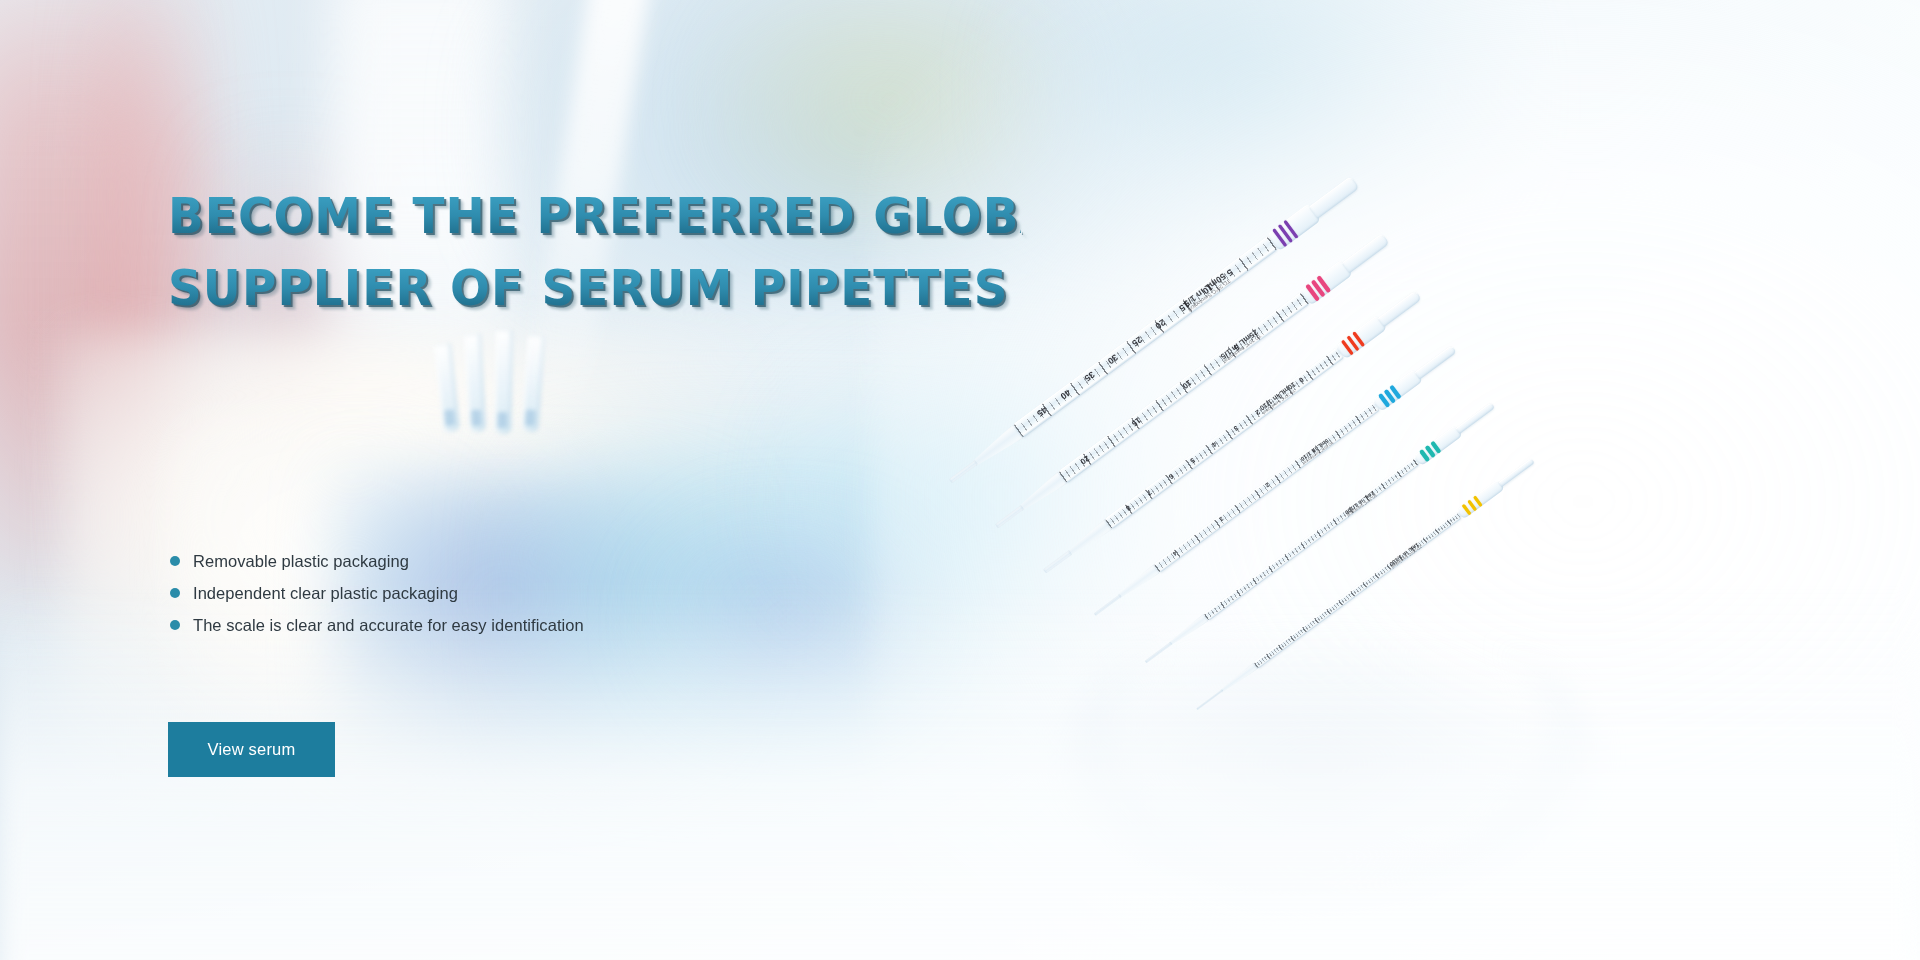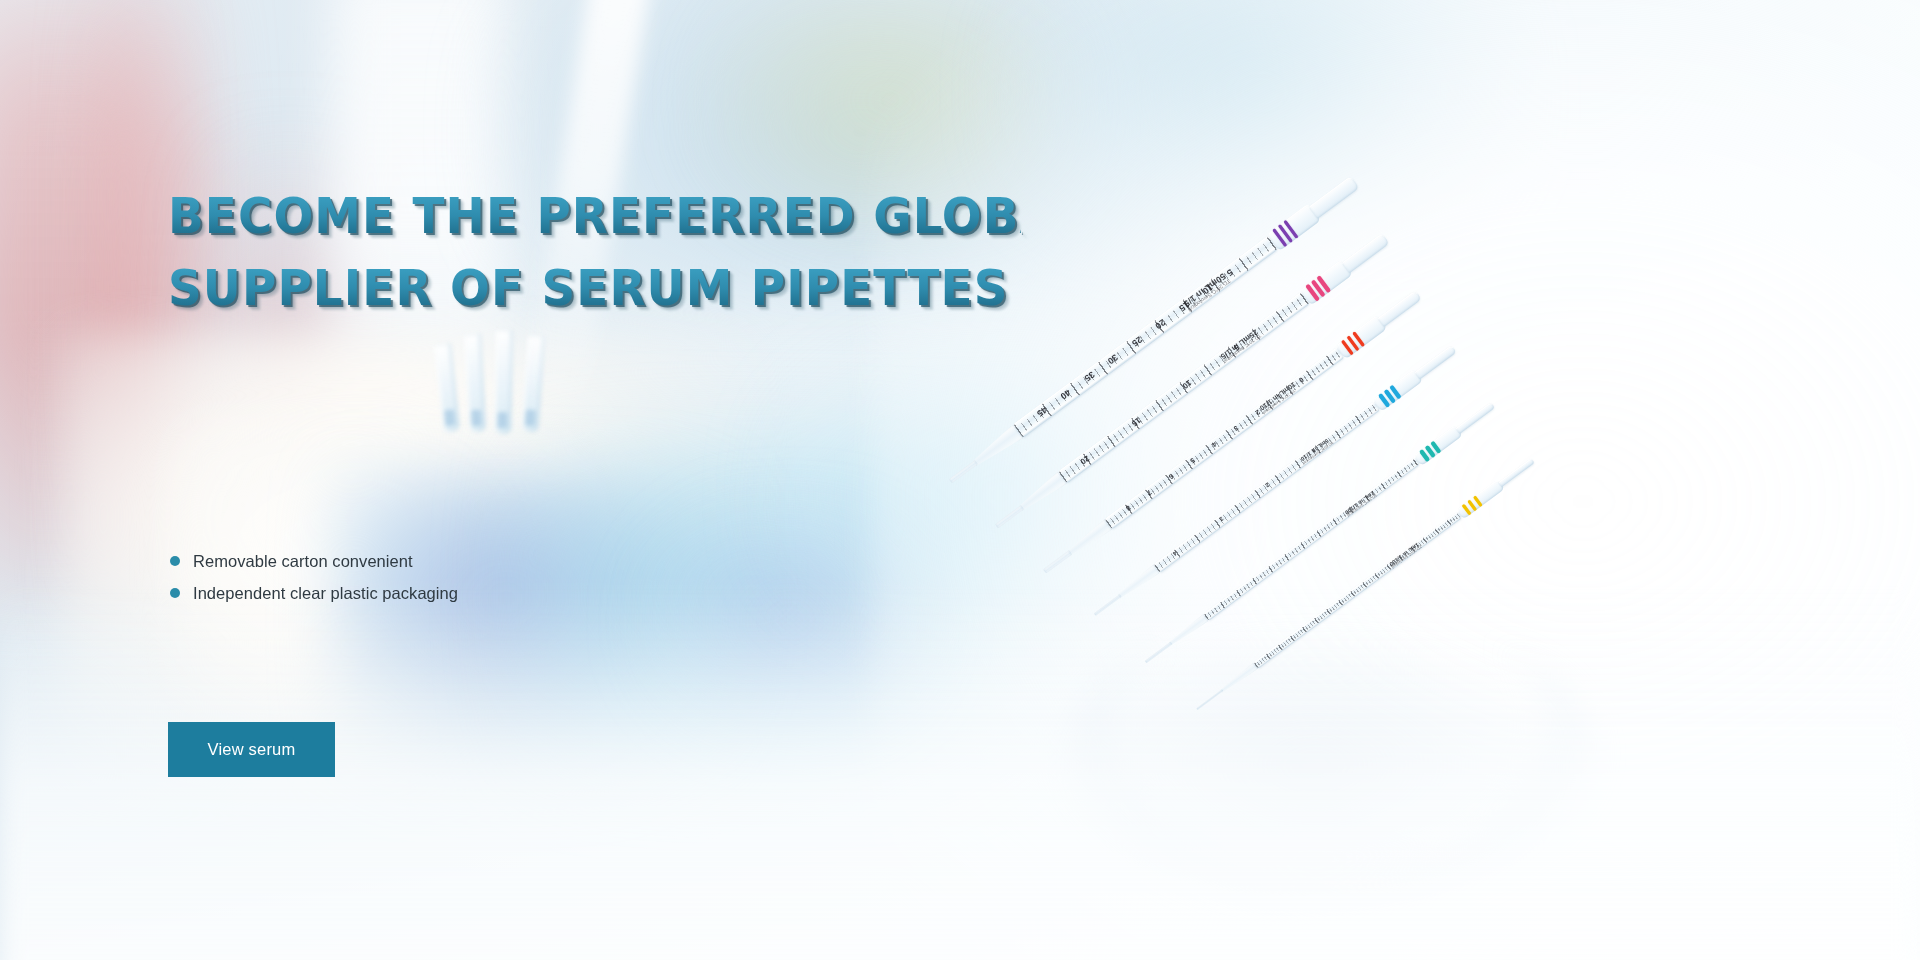--- a/index.html
+++ b/index.html
@@ -578,24 +578,28 @@
 
     <div class="headline">
       <div class="headline-line">BECOME THE PREFERRED GLOBAL</div>
       <div class="headline-line">SUPPLIER OF SERUM PIPETTES</div>
     </div>
 
 
     <ul class="features">
       <li class="feature-item">
         <span class="feature-dot"></span>
-        <span class="feature-label">Removable carton convenient</span>
+        <span class="feature-label">Removable plastic packaging</span>
       </li>
       <li class="feature-item">
         <span class="feature-dot"></span>
         <span class="feature-label">Independent clear plastic packaging</span>
       </li>
+      <li class="feature-item">
+        <span class="feature-dot"></span>
+        <span class="feature-label">The scale is clear and accurate for easy identification</span>
+      </li>
     </ul>
 
     <button class="cta">View serum</button>
 
   </div>
 </div>
 
 </body></html>

